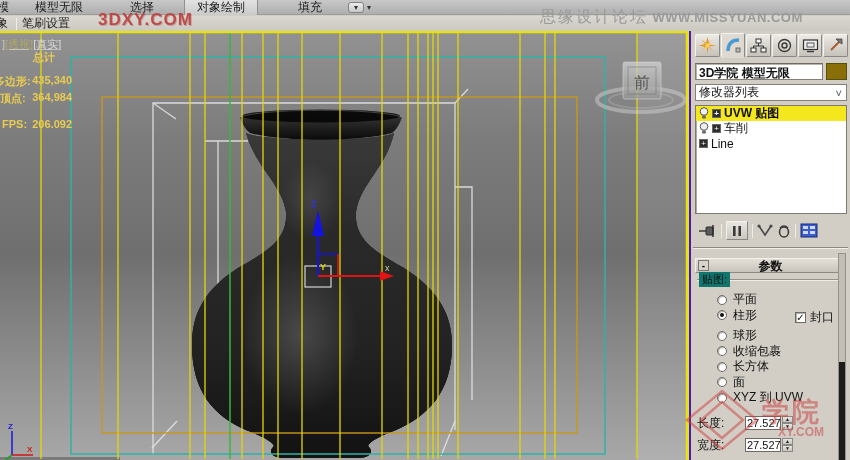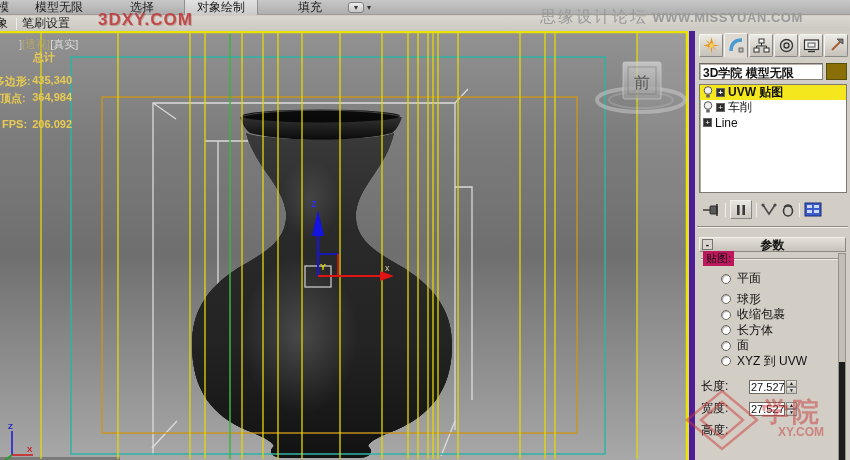--- a/index.html
+++ b/index.html
@@ -34,28 +34,28 @@
   .wm-gray .en{ font-size:13px; font-weight:bold; letter-spacing:.5px; }
   .wm-red-college{ position:absolute; left:762px; top:394px; z-index:45; font-size:27px; font-weight:bold;
     letter-spacing:3px; color:rgba(200,55,55,.5); }
   .wm-red-site{ position:absolute; left:778px; top:425px; z-index:45; font-size:12px; font-weight:bold;
     color:rgba(200,55,55,.5); }
   .wm-diamond{ position:absolute; left:683px; top:388px; z-index:45; }
   
   .viewport{ position:absolute; left:0; top:31px; width:688px; height:429px; z-index:5;
     background:linear-gradient(180deg,#929292 0%,#7c7c7c 25%,#6f6f6f 52%,#8e8e8e 78%,#a8a8a8 100%); }
   .scene-svg{ position:absolute; left:0; top:0; z-index:10; pointer-events:none; }
-  .vp-label{ position:absolute; left:19px; top:37px; z-index:30; font-size:11px; color:#c4c4c4; }
+  .vp-label{ position:absolute; left:2px; top:37px; z-index:30; font-size:11px; color:#c4c4c4;text-decoration:underline; }
   .vp-label .pov{ color:#b3a565; }
   .vp-label .shade{ color:#dcdcdc; }
   .stat{ position:absolute; z-index:30; font-size:11px; font-weight:bold; color:#e7cb52; white-space:nowrap; }
   .stat.val{ text-align:right; width:52px; }
   
   .panel{ position:absolute; left:689px; top:31px; width:161px; height:429px; z-index:40;
-    background:#d2cec6; border-left:6px solid #4c1d95; font-size:12px; color:#111; }
+    background:#d2cec6; border-left:2px solid #4c1d95; font-size:12px; color:#111; }
   .cmd-tabs{ display:flex; gap:1px; padding:3px 2px 1px 4px; }
   .cmd-tab{ width:25px; height:23px; display:flex; align-items:center; justify-content:center;
     background:linear-gradient(#eceae4,#c6c2ba); border:1px solid #888;
     border-top-color:#f4f4f0; border-left-color:#f4f4f0; border-radius:2px; }
   .cmd-tab.active{ background:#dedad2; border-bottom:1px solid #dedad2; height:25px; margin-top:-1px; }
   .name-row{ display:flex; gap:3px; padding:4px 3px 0 4px; align-items:center; }
   .name-field{ flex:1; height:17px; background:#fff; border:1px solid #848078;
     border-top-color:#6e6a62; box-shadow:inset 1px 1px 0 #b8b4ac; font-weight:bold;
     font-size:12px; padding:1px 0 0 3px; white-space:nowrap; overflow:hidden; }
   .swatch{ width:21px; height:17px; background:#8a6f08; border:1px solid #55500a; }
@@ -77,21 +77,21 @@
     border:1px solid #888; border-top-color:#f2f0ea; border-left-color:#f2f0ea; }
   .divider{ margin:7px 2px 0 2px; border-top:1px solid #8d8981; border-bottom:1px solid #f2efe8; }
   .rollout-hdr{ margin:9px 4px 0 4px; height:15px; position:relative;
     background:linear-gradient(#e4e0d8,#c8c4bc); border:1px solid #8d8981;
     border-top-color:#f4f1ea; border-left-color:#f4f1ea;
     font-weight:bold; text-align:center; font-size:12px; line-height:14px; }
   .rollout-hdr .minus{ position:absolute; left:2px; top:1px; width:11px; height:11px;
     border:1px solid #777; background:#d8d4cc; font-size:10px; line-height:9px; text-align:center; }
   .maps-group{ margin:6px 6px 0 6px; position:relative; border-top:1px solid #95918a;
     box-shadow:0 1px 0 #f0ede6 inset; }
-  .maps-group .glabel{ position:absolute; left:2px; top:-8px; background:#be185d; padding:0 3px; font-size:11px; }
+  .maps-group .glabel{ position:absolute; left:2px; top:-8px; background:#0f766e; padding:0 3px; font-size:11px; }
   .radios{ padding:12px 0 0 20px; }
   .rrow{ height:15.5px; display:flex; align-items:center; gap:6px; position:relative; }
   .radio{ width:10px; height:10px; border-radius:50%; background:#fff; flex:none;
     border:1px solid #6e6a62; box-shadow:inset 1px 1px 1px #aaa; position:relative; }
   .radio.on::after{ content:""; position:absolute; left:2px; top:2px; width:4px; height:4px;
     border-radius:50%; background:#111; }
   .cap{ position:absolute; left:78px; top:1px; display:flex; align-items:center; gap:4px; }
   .checkbox{ width:11px; height:11px; background:#fff; border:1px solid #6e6a62;
     box-shadow:inset 1px 1px 1px #aaa; font-size:10px; line-height:10px; font-weight:bold; text-align:center; }
   .spinners{ padding:10px 0 0 0; }
@@ -320,20 +320,24 @@
           <path d="M9,2 L15,2 L15,7 L12,5 Z" fill="#787878" stroke="#444" stroke-width="0.8"></path>
         </svg>
       </div>
     </div>
 
     <div class="name-row">
       <div class="name-field">3D学院 模型无限</div>
       <div class="swatch" style="background: rgb(138, 111, 8);"></div>
     </div>
 
+    <div class="combo">
+      <span class="cv">修改器列表</span>
+      <span class="chev">˅</span>
+    </div>
 
     <div class="stack">
       <div class="srow sel">
         <svg class="bulb" width="10" height="13">
           <circle cx="5" cy="4.5" r="3.8" fill="#f0f0f0" stroke="#555" stroke-width="1"></circle>
           <rect x="3.2" y="8.5" width="3.6" height="3" fill="#666"></rect>
         </svg>
         <span class="plusbox">+</span>
         <span>UVW 贴图</span>
       </div>
@@ -399,20 +403,28 @@
       <span>参数</span>
     </div>
 
     <div class="maps-group">
       <span class="glabel">贴图:</span>
       <div class="radios">
         <div class="rrow">
           <span class="radio"></span>
           <span>平面</span>
         </div>
+        <div class="rrow">
+          <span class="radio on"></span>
+          <span>柱形</span>
+          <span class="cap">
+            <span class="checkbox">✓</span>
+            <span>封口</span>
+          </span>
+        </div>
         <div class="rrow" style="margin-top:5px;">
           <span class="radio"></span>
           <span>球形</span>
         </div>
         <div class="rrow">
           <span class="radio"></span>
           <span>收缩包裹</span>
         </div>
         <div class="rrow">
           <span class="radio"></span>

